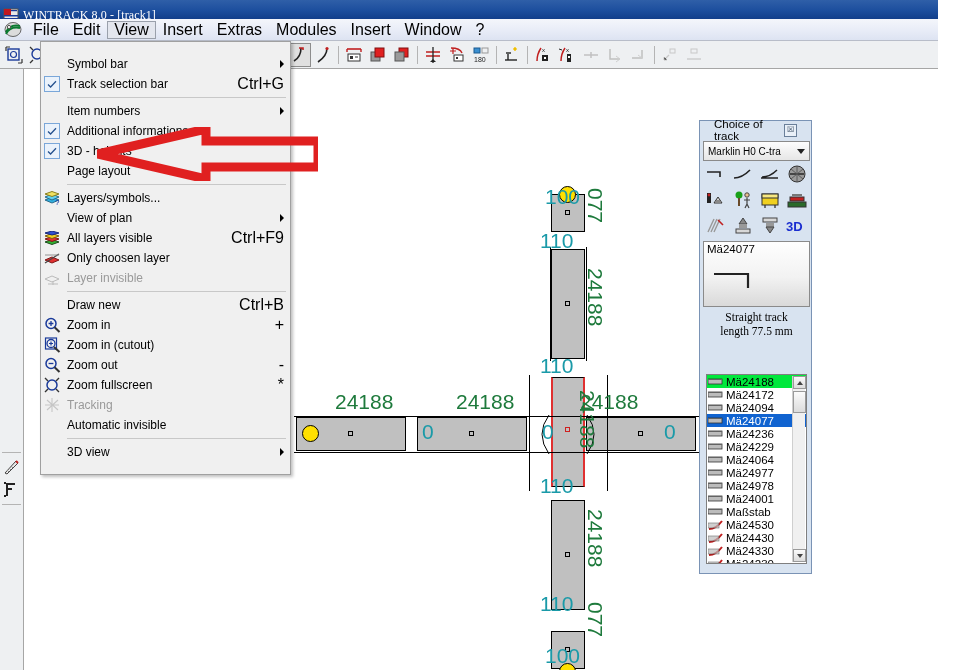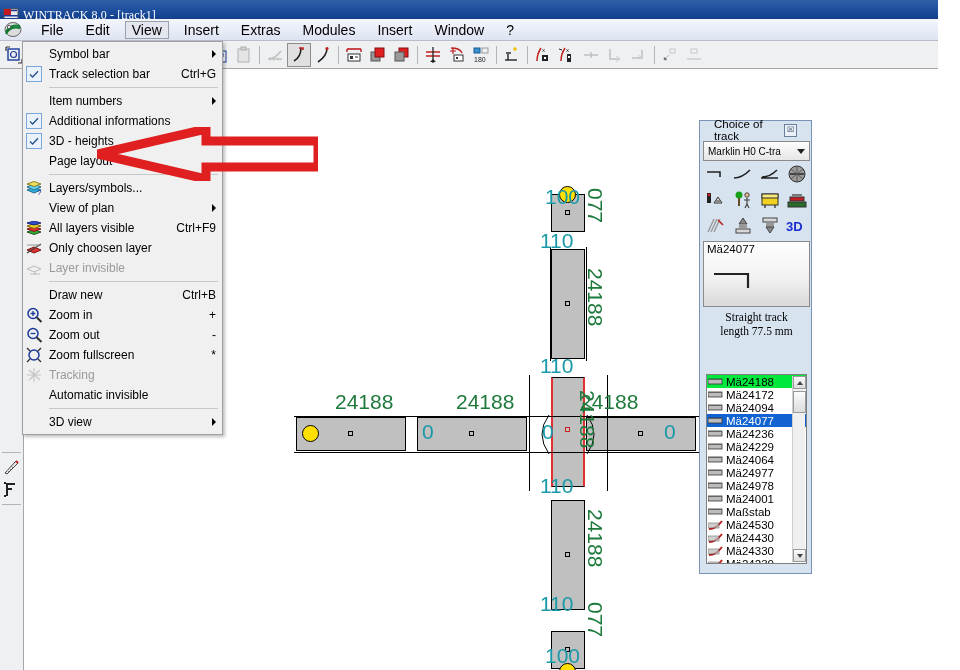--- a/index.html
+++ b/index.html
@@ -38,23 +38,22 @@
     position: absolute; left: 0; top: 19px; width: 938px; height: 22px;
     background: linear-gradient(180deg,#f4f6fb 0%, #e8ecf7 55%, #dde3f2 100%);
     border-bottom: 1px solid #b8bdc9;
     display: flex; align-items: center;
   }
   #menubar .app-icon {
     width: 18px; height: 17px; margin-left: 4px; margin-right: 4px;
     position: relative; flex: none;
   }
   #menubar .mi {
-    font-size: 14px; color: #000; padding: 2px 7px; white-space: nowrap;
+    font-size: 16px; color: #000; padding: 2px 7px; white-space: nowrap;
     line-height: 14px;
-    margin-left: 8px;
   }
   #menubar .mi.active {
     border: 1px solid #9aa0ab;
     background: #e3e6ee;
     padding: 1px 6px;
   }
 
   
   #toolbar {
     position: absolute; left: 0; top: 41px; width: 938px; height: 28px;
@@ -134,38 +133,38 @@
   .rot90 { transform: rotate(90deg); transform-origin: left top; }
 
   
   #annot-arrow {
     position: absolute; left: 96px; top: 127px; width: 222px; height: 54px;
     pointer-events: none;
   }
 
   
   #viewmenu {
-    position: absolute; left: 22px; top: 41px; width: 201px;
+    position: absolute; left: 40px; top: 41px; width: 251px;
     background: #f0f0f0;
     border: 1px solid #a0a0a0;
     box-shadow: 2px 2px 3px rgba(0,0,0,0.25);
-    padding: 2px 0;
+    padding: 12px 0;
     font-size: 12px;
   }
   #viewmenu .gutter {
     position: absolute; left: 0; top: 0; width: 24px; height: 100%;
     background: #f0f0f0;
   }
   .mrow {
     position: relative; height: 20px; display: flex; align-items: center;
     padding-left: 26px; padding-right: 6px;
   }
   .mrow .mtext { flex: 1; color: #000; white-space: nowrap; }
   .mrow.disabled .mtext { color: #9a9a9a; }
-  .mrow .maccel { color: #000; font-size: 12px; margin-left: 10px; white-space: nowrap; }
+  .mrow .maccel { color: #000; font-size: 16px; margin-left: 10px; white-space: nowrap; }
   .mrow .marrow {
     width: 0; height: 0; border-left: 4px solid #000;
     border-top: 4px solid transparent; border-bottom: 4px solid transparent;
     margin-left: 8px;
   }
   .mrow .mcheck {
     position: absolute; left: 3px; top: 2px; width: 16px; height: 16px;
     border: 1px solid #7aa7d9; background: #eaf2fb;
     display: flex; align-items: center; justify-content: center;
   }
@@ -903,20 +902,31 @@
               <path d="M4.6 6.5h4.8M7 4.1v4.8" stroke="#1a3a9a" stroke-width="1.3"></path>
               <path d="M10.6 10.2 L15.5 15" stroke="#333" stroke-width="2"></path>
             </svg>
           </span>
           <span class="mtext">Zoom in</span>
           <span class="maccel">+</span>
         </div>
         <div class="mrow">
           <span class="micon">
             <svg width="17" height="16" viewBox="0 0 17 16">
+              <rect x="1.5" y="1" width="11" height="11" fill="none" stroke="#1a3a9a" stroke-width="1.2"></rect>
+              <circle cx="7" cy="6.5" r="4" fill="none" stroke="#1a3a9a" stroke-width="1.3"></circle>
+              <path d="M5 6.5h4M7 4.5v4" stroke="#1a3a9a" stroke-width="1.2"></path>
+              <path d="M10 10 L15.5 15" stroke="#333" stroke-width="2"></path>
+            </svg>
+          </span>
+          <span class="mtext">Zoom in (cutout)</span>
+        </div>
+        <div class="mrow">
+          <span class="micon">
+            <svg width="17" height="16" viewBox="0 0 17 16">
               <circle cx="7" cy="6.5" r="5" fill="none" stroke="#1a3a9a" stroke-width="1.5"></circle>
               <path d="M4.6 6.5h4.8" stroke="#1a3a9a" stroke-width="1.3"></path>
               <path d="M10.6 10.2 L15.5 15" stroke="#333" stroke-width="2"></path>
             </svg>
           </span>
           <span class="mtext">Zoom out</span>
           <span class="maccel">-</span>
         </div>
         <div class="mrow">
           <span class="micon">

